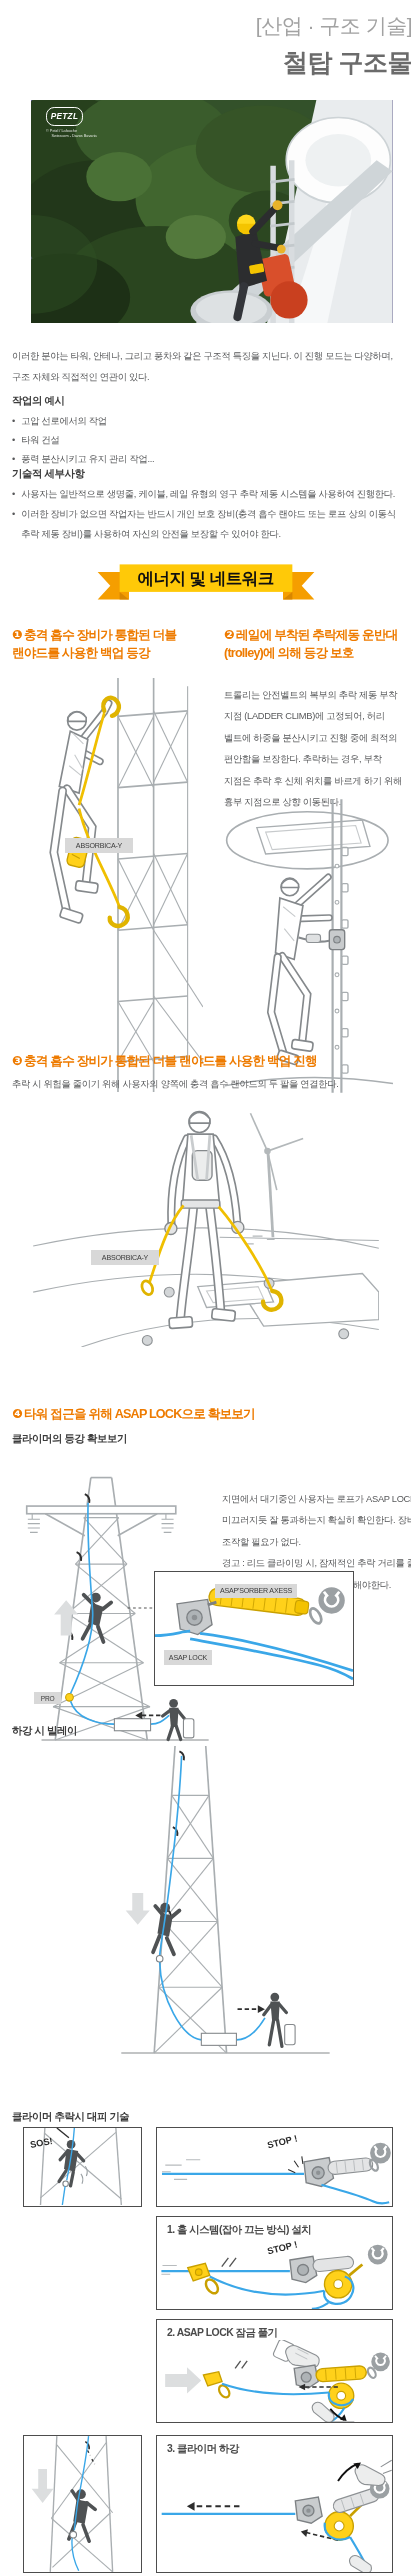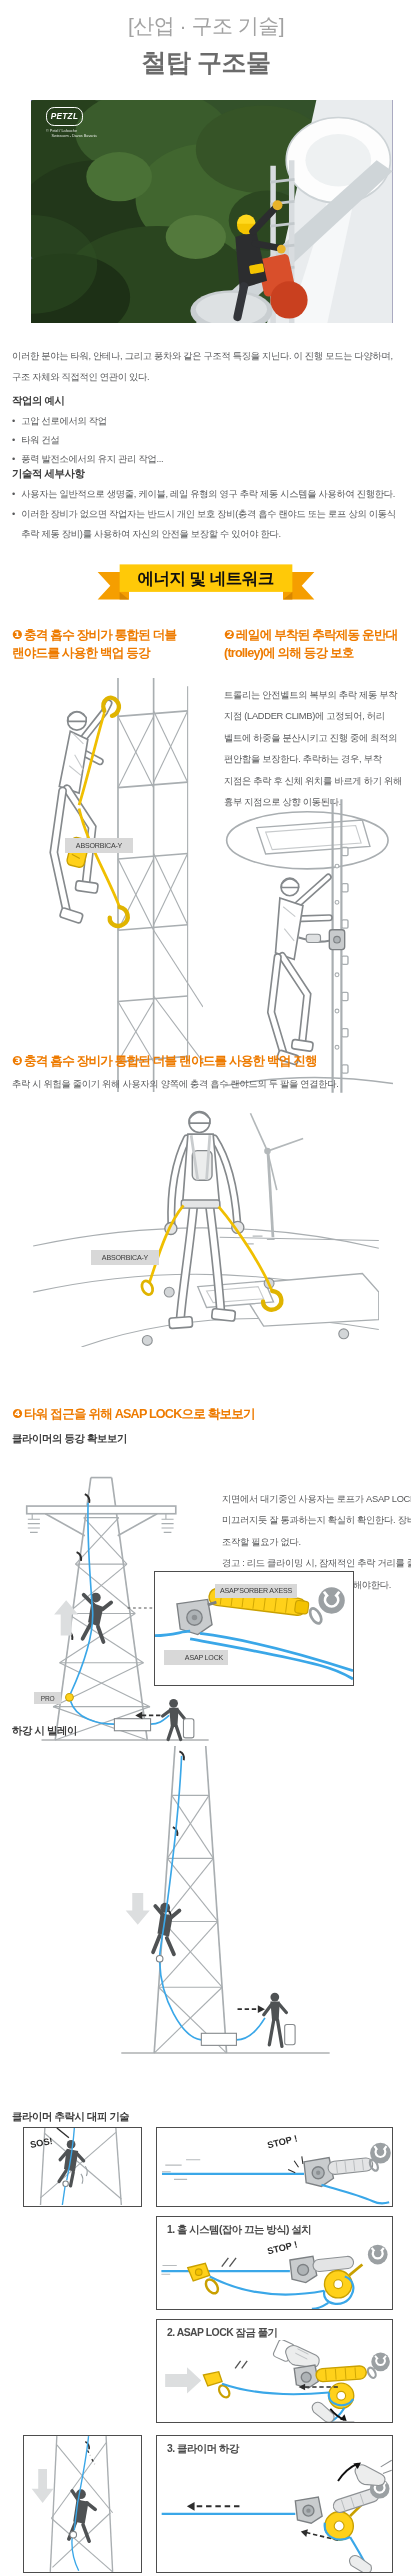--- a/index.html
+++ b/index.html
@@ -1,19 +1,19 @@
 <!DOCTYPE html>
 <html style="font-size:8.8px"><head>
 <meta charset="utf-8">
 <style>
   html,body{margin:0;padding:0;background:#fff;}
   .page{position:relative;width:412px;height:2576px;background:#fff;overflow:hidden;
         font-family:"Liberation Sans","DejaVu Sans",sans-serif;}
   .abs{position:absolute;}
-  .center{text-align:center;}
+  .center{text-align:right;}
   .cat-title{left:0;top:12px;width:412px;font-size:21px;color:#a2a2a2;letter-spacing:-0.5px;}
   .main-title{left:0;top:46px;width:412px;font-size:25px;font-weight:700;color:#6b6b6b;letter-spacing:-0.5px;}
   .body-txt{font-size:9.3px;line-height:21.4px;color:#57585a;letter-spacing:-0.3px;word-break:keep-all;}
   .bold-head{font-size:10.4px;font-weight:700;color:#3c3c3c;letter-spacing:-0.4px;}
   .bullet-row{display:flex;font-size:9.3px;line-height:19px;color:#57585a;letter-spacing:-0.3px;}
   .bullet-row .bl{width:9.3px;color:#57585a;}
   .orange-head{font-size:12.6px;line-height:18px;font-weight:700;color:#ee7b00;letter-spacing:-0.8px;word-break:keep-all;}
   .orange-head .num{margin-right:2.2px;}
   .chip{background:#d8d8d8;color:#3a3a3a;font-size:7.1px;font-weight:400;text-align:center;
         letter-spacing:-0.2px;display:flex;align-items:center;justify-content:center;}
@@ -100,21 +100,21 @@
     <div class="bullet-row">
         <span class="bl">•</span>
         <span>고압 선로에서의 작업</span>
       </div>
     <div class="bullet-row">
         <span class="bl">•</span>
         <span>타워 건설</span>
       </div>
     <div class="bullet-row">
         <span class="bl">•</span>
-        <span>풍력 발전소에서의 유지 관리 작업...</span>
+        <span>풍력 분산시키고 유지 관리 작업...</span>
       </div>
   </div>
 
   <div class="abs bold-head" style="left:12px;top:467px;">기술적 세부사항</div>
   <div class="abs" style="left:12px;top:484px;width:391px;">
     <div class="bullet-row" style="line-height:20px;">
         <span class="bl">•</span>
         <span>사용자는 일반적으로 생명줄, 케이블, 레일 유형의 영구 추락 제동 시스템을 사용하여 진행한다.</span>
       </div>
     <div class="bullet-row" style="line-height:20px;">
@@ -407,21 +407,21 @@
         <path d="M96,60 L112,55" stroke="#7d8184" stroke-width="5"></path>
       </g>
       <g stroke="#3aa7e8" stroke-width="5" fill="none">
         <path d="M0,116 C34,116 48,108 64,108"></path>
         <path d="M64,122 C140,136 222,150 300,170 C330,178 346,186 361,195"></path>
         <path d="M82,112 C162,122 262,148 361,180"></path>
       </g>
     </svg>
   </div>
   <div class="abs chip" style="left:215px;top:1584px;width:82px;height:13.7px;z-index:3;">ASAP'SORBER AXESS</div>
-  <div class="abs chip" style="left:164px;top:1650px;width:48px;height:15px;z-index:3;padding-left:16px;">ASAP LOCK</div>
+  <div class="abs chip" style="left:164px;top:1650px;width:48px;height:15px;z-index:3;">ASAP LOCK</div>
   <div class="abs chip" style="left:34px;top:1692px;width:27.4px;height:12px;font-size:6.6px;">PRO</div>
 
   <div class="abs bold-head" style="left:12px;top:1724px;">하강 시 빌레이</div>
 
   <svg class="abs" style="left:99px;top:1746px;" width="231" height="318" viewBox="0 0 420 580">
     <line x1="40" y1="560" x2="420" y2="560" stroke="#85898c" stroke-width="2"></line>
     <g stroke="#a9aeb1" stroke-width="3" fill="none">
       <path d="M100,560 L138,0"></path>
         <path d="M232,560 L194,0"></path>
       <g stroke-width="2">

